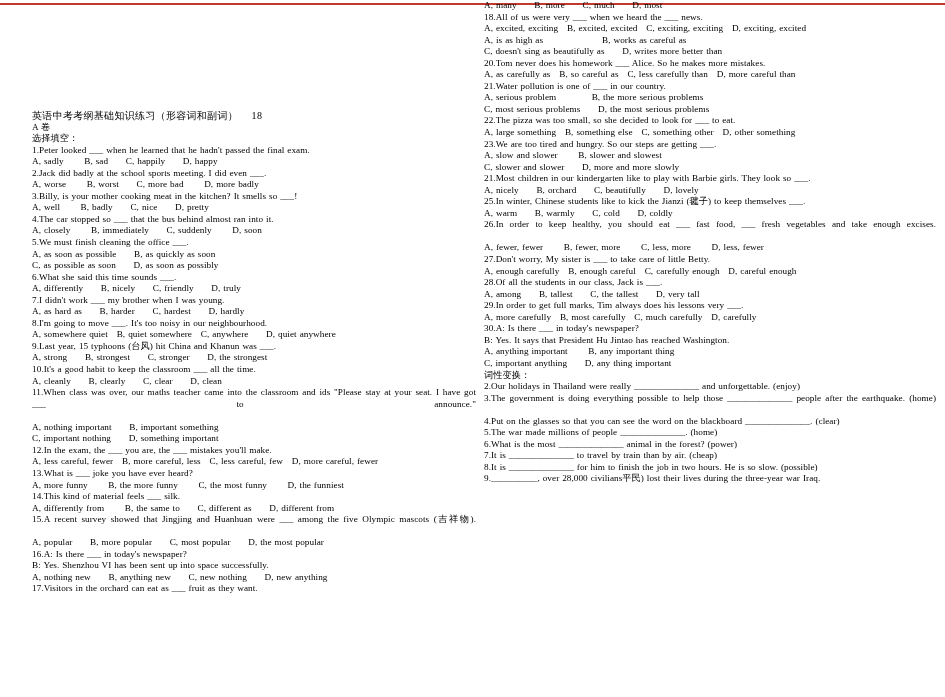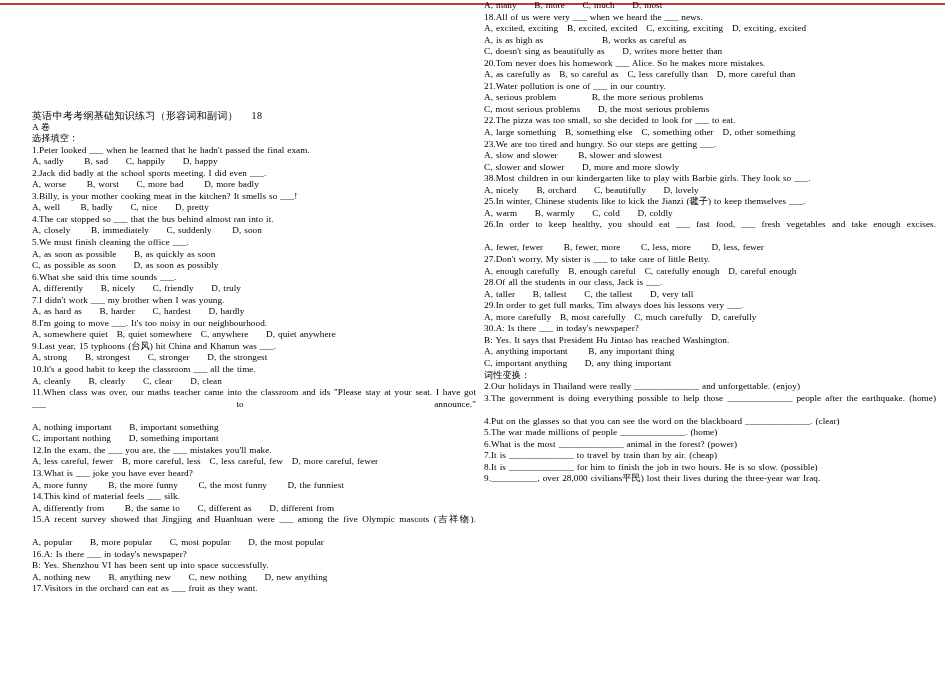--- a/index.html
+++ b/index.html
@@ -145,30 +145,30 @@
       <p class="line">20.Tom never does his homework ___ Alice. So he makes more mistakes.</p>
       <p class="line">A, as carefully as   B, so careful as   C, less carefully than   D, more careful than</p>
       <p class="line">21.Water pollution is one of ___ in our country.</p>
       <p class="line">A, serious problem            B, the more serious problems</p>
       <p class="line">C, most serious problems      D, the most serious problems</p>
       <p class="line">22.The pizza was too small, so she decided to look for ___ to eat.</p>
       <p class="line">A, large something   B, something else   C, something other   D, other something</p>
       <p class="line">23.We are too tired and hungry. So our steps are getting ___.</p>
       <p class="line">A, slow and slower       B, slower and slowest</p>
       <p class="line">C, slower and slower      D, more and more slowly</p>
-      <p class="line">38.Most children in our kindergarten like to play with Barbie girls. They look so ___.</p>
+      <p class="line">21.Most children in our kindergarten like to play with Barbie girls. They look so ___.</p>
       <p class="line">A, nicely      B, orchard      C, beautifully      D, lovely</p>
       <p class="line">25.In winter, Chinese students like to kick the Jianzi (毽子) to keep themselves ___.</p>
       <p class="line">A, warm      B, warmly      C, cold      D, coldly</p>
       <p class="line wrap">26.In order to keep healthy, you should eat ___ fast food, ___ fresh vegetables and take enough excises.</p>
       <p class="line">A, fewer, fewer       B, fewer, more       C, less, more       D, less, fewer</p>
       <p class="line">27.Don't worry, My sister is ___ to take care of little Betty.</p>
       <p class="line">A, enough carefully   B, enough careful   C, carefully enough   D, careful enough</p>
       <p class="line">28.Of all the students in our class, Jack is ___.</p>
-      <p class="line">A, taller      B, tallest      C, the tallest      D, very tall</p>
+      <p class="line">A, among      B, tallest      C, the tallest      D, very tall</p>
       <p class="line">29.In order to get full marks, Tim always does his lessons very ___.</p>
       <p class="line">A, more carefully   B, most carefully   C, much carefully   D, carefully</p>
       <p class="line">30.A: Is there ___ in today's newspaper?</p>
       <p class="line">B: Yes. It says that President Hu Jintao has reached Washington.</p>
       <p class="line">A, anything important       B, any important thing</p>
       <p class="line">C, important anything      D, any thing important</p>
       <p class="line">词性变换：</p>
       <p class="line">2.Our holidays in Thailand were really ______________ and unforgettable. (enjoy)</p>
       <p class="line wrap">3.The government is doing everything possible to help those ______________ people after the earthquake. (home)</p>
       <p class="line">4.Put on the glasses so that you can see the word on the blackboard ______________. (clear)</p>

